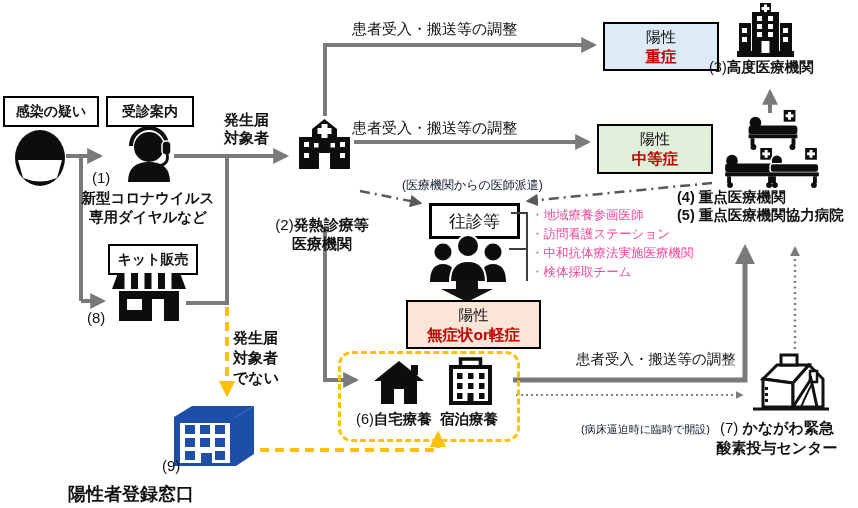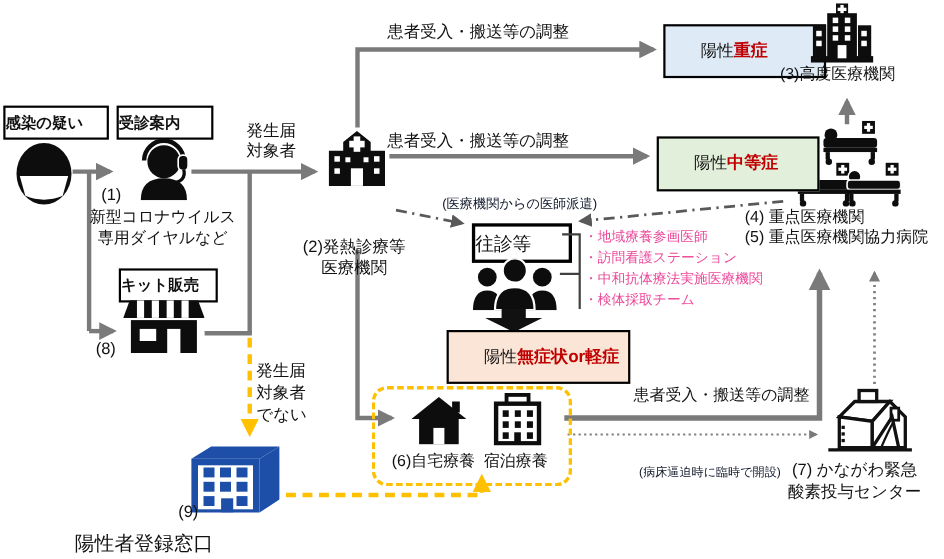--- a/index.html
+++ b/index.html
@@ -3,31 +3,31 @@
 <meta charset="utf-8">
 <style>
   html,body{margin:0;padding:0;background:#fff;}
   #canvas{
     position:relative;width:858px;height:508px;background:#fff;overflow:hidden;
     font-family:"Liberation Sans","DejaVu Sans",sans-serif;color:#111;
   }
   .abs{position:absolute;}
   .tagbox{
     position:absolute;border:2.5px solid #000;background:#fff;
-    display:flex;align-items:center;justify-content:flex-start;
+    display:flex;align-items:center;justify-content:center;
     font-size:14px;font-weight:600;white-space:nowrap;
   }
   .statusbox{
     position:absolute;border:2.5px solid #000;text-align:center;
-    display:flex;flex-direction:row;align-items:center;
-    line-height:20px;font-size:15px;padding-left:32px;
+    display:flex;flex-direction:column;align-items:center;justify-content:center;
+    line-height:20px;font-size:15px;
   }
   .statusbox .lvl{font-weight:bold;color:#C00000;font-size:15.5px;}
   .lbl{position:absolute;white-space:nowrap;font-size:15px;}
-  .b{font-weight:normal;}
+  .b{font-weight:bold;}
   .gray{color:#0f172a;}
   .ctr{text-align:center;}
   .sm{font-size:12.5px;line-height:19px;color:#ec4899;}
   .dashedbox{
     position:absolute;border:3.5px dashed #FFC000;border-radius:14px;background:transparent;
   }
   svg{display:block;}
 </style>
 </head>
 <body>

